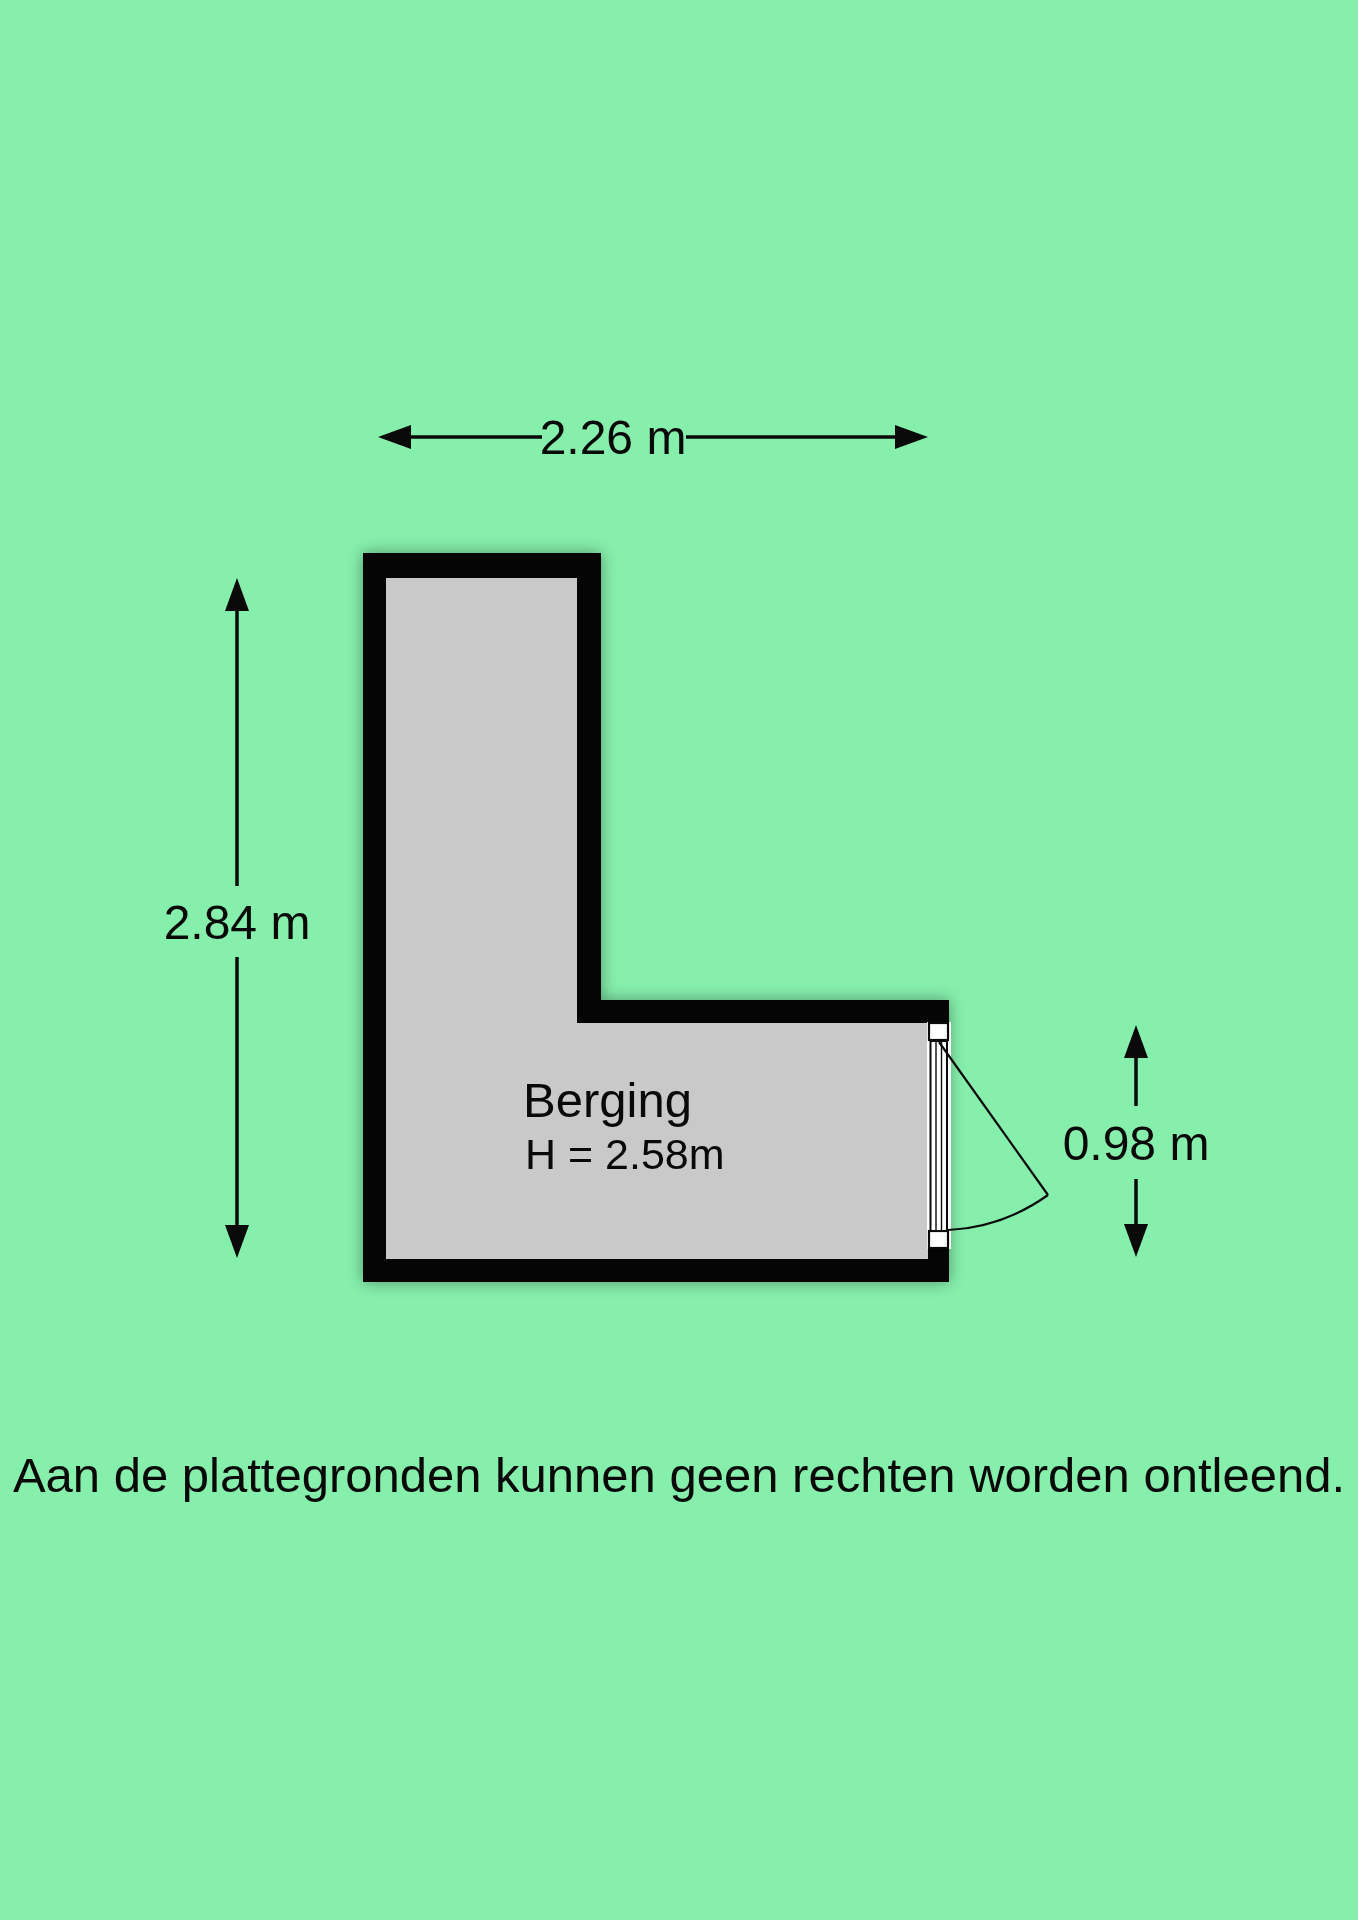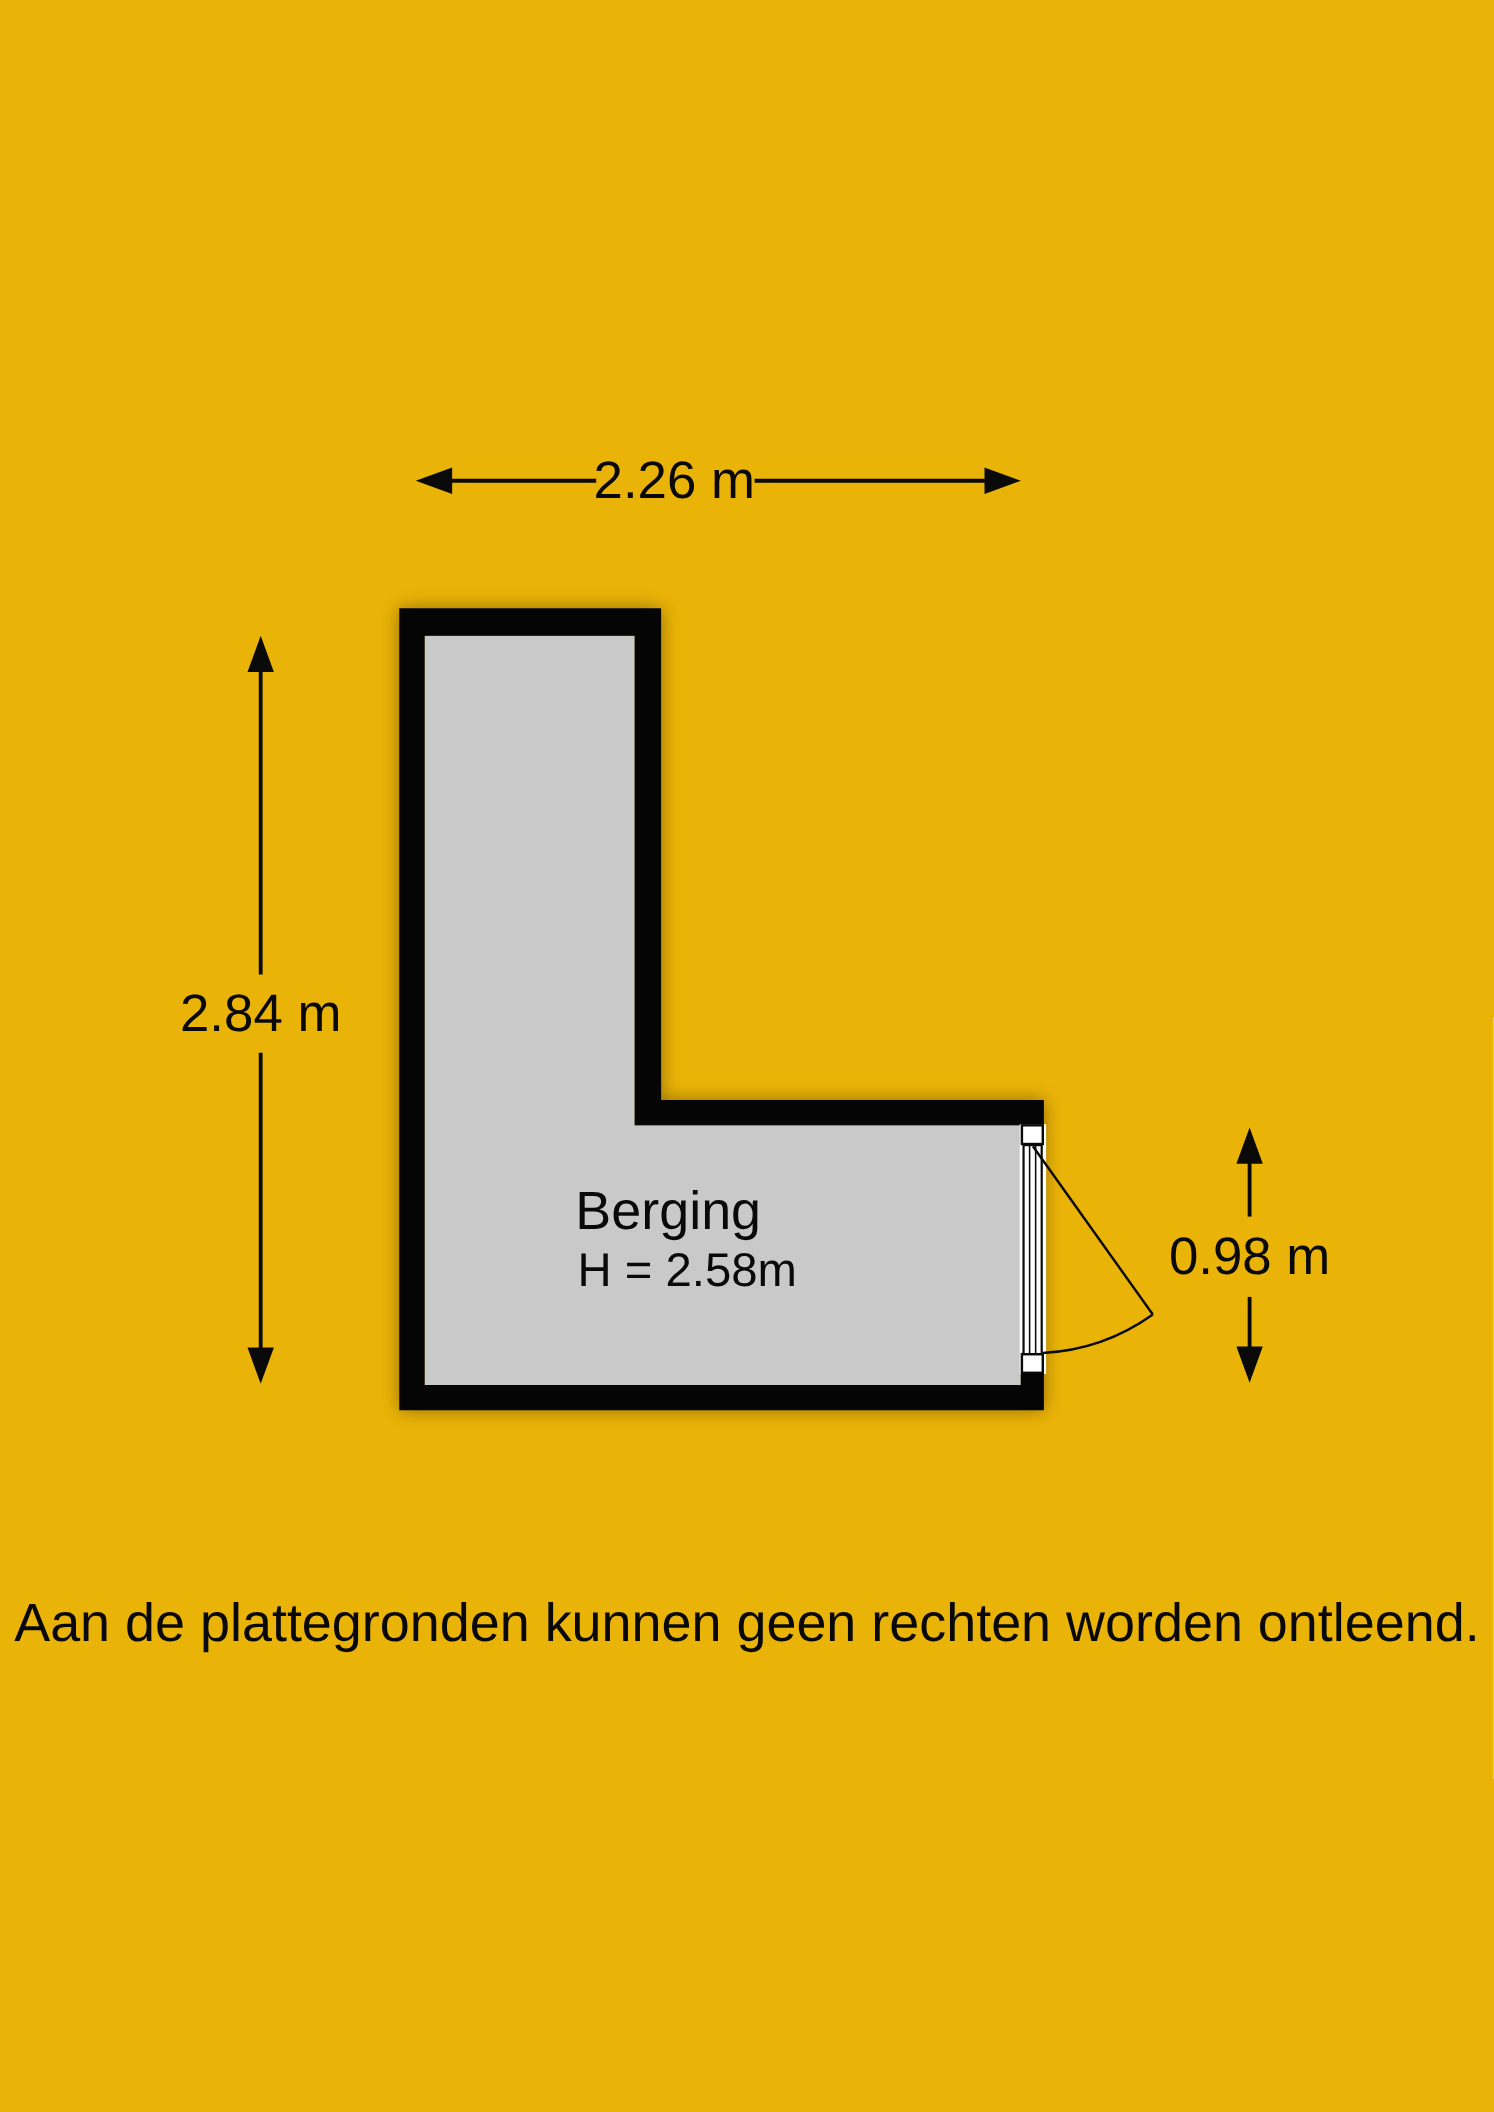--- a/index.html
+++ b/index.html
@@ -4,21 +4,21 @@
 <style>
   html, body {
     margin: 0;
     padding: 0;
     background: #ffffff;
   }
   .canvas {
     position: relative;
     width: 1358px;
     height: 1920px;
-    background: #eab308;
+    background: #86efac;
     overflow: hidden;
     font-family: "Liberation Sans", sans-serif;
   }
   .canvas svg {
     position: absolute;
     inset: 0;
     display: block;
   }
   svg text {
     fill: #090909;

